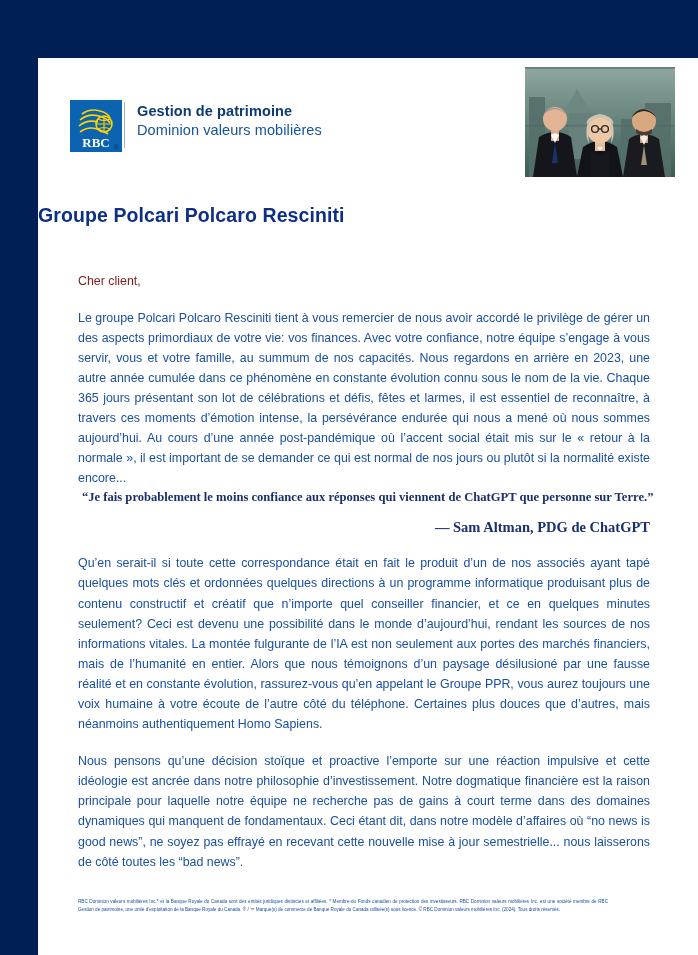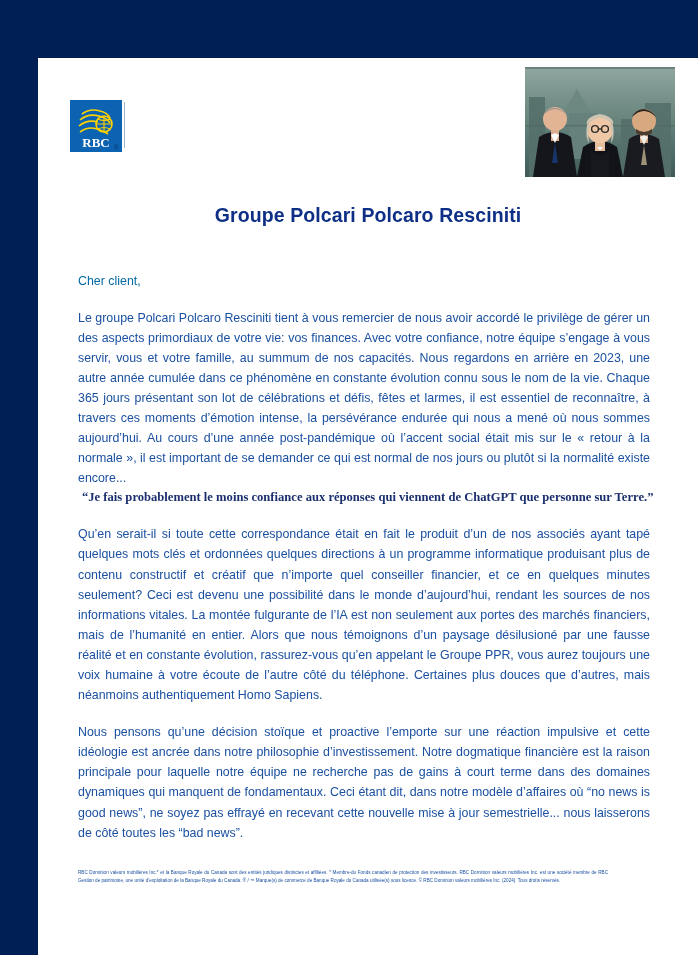--- a/index.html
+++ b/index.html
@@ -75,35 +75,35 @@
     right: 23px;
     top: 9px;
     width: 150px;
     height: 110px;
     overflow: hidden;
     background: #3d5a6c;
   }
   .team-photo svg { display: block; }
   
   .doc-title {
-    text-align: center;
+    text-align: left;
     font-size: 19.5px;
     font-weight: bold;
     color: #0e2f86;
     letter-spacing: .1px;
     margin: 16px 0 0 0;
   }
   
   .content {
     padding: 0 32px 0 40px;
   }
   .salutation {
     margin-top: 45px;
     font-size: 12.4px;
-    color: #0369a1;
+    color: #7f1d1d;
     line-height: 1.5;
   }
   p.para {
     font-size: 12.4px;
     color: #1b50a0;
     line-height: 1.62;
     text-align: justify;
     margin: 17px 16px 0 0;
   }
   
@@ -154,20 +154,24 @@
             <path d="M9 26 Q17 19 28 22"></path>
           </g>
           <circle cx="34" cy="24" r="8" fill="none" stroke="#ffd200" stroke-width="1.6"></circle>
           <path d="M26 24 H42 M34 16 V32 M28 19 Q34 22 40 19 M28 29 Q34 26 40 29" fill="none" stroke="#ffd200" stroke-width="1.1"></path>
           <path d="M10 32 Q18 26 27 29 Q34 31 38 34" fill="none" stroke="#ffd200" stroke-width="1.6"></path>
           <text x="26" y="47" text-anchor="middle" font-family="Liberation Serif, serif" font-size="13" font-weight="bold" fill="#ffffff">RBC</text>
         </svg>
         <span class="rbc-reg">®</span>
       </div>
       <div class="logo-divider"></div>
+      <div class="logo-words">
+        <div class="logo-line1">Gestion de patrimoine</div>
+        <div class="logo-line2">Dominion valeurs mobilières</div>
+      </div>
     </div>
 
     <div class="team-photo">
       <svg width="150" height="110" viewBox="0 0 150 110" aria-hidden="true">
         <defs>
           <linearGradient id="sky" x1="0" y1="0" x2="0" y2="1">
             <stop offset="0%" stop-color="#8fa7a0"></stop>
             <stop offset="60%" stop-color="#5d7b74"></stop>
             <stop offset="100%" stop-color="#3f5a55"></stop>
           </linearGradient>
@@ -226,20 +230,21 @@
   <h1 class="doc-title">Groupe Polcari Polcaro Resciniti</h1>
 
   <div class="content">
 
     <div class="salutation">Cher client,</div>
 
     <p class="para">Le groupe Polcari Polcaro Resciniti tient à vous remercier de nous avoir accordé le privilège de gérer un des aspects primordiaux de votre vie: vos finances. Avec votre confiance, notre équipe s’engage à vous servir, vous et votre famille, au summum de nos capacités. Nous regardons en arrière en 2023, une autre année cumulée dans ce phénomène en constante évolution connu sous le nom de la vie. Chaque 365 jours présentant son lot de célébrations et défis, fêtes et larmes, il est essentiel de reconnaître, à travers ces moments d’émotion intense, la persévérance endurée qui nous a mené où nous sommes aujourd’hui. Au cours d’une année post-pandémique où l’accent social était mis sur le « retour à la normale », il est important de se demander ce qui est normal de nos jours ou plutôt si la normalité existe encore...</p>
 
     <div class="quote-wrap">
       <div class="quote-text">“Je fais probablement le moins confiance aux réponses qui viennent de ChatGPT que personne sur Terre.”</div>
+      <div class="quote-author">— Sam Altman, PDG de ChatGPT</div>
     </div>
 
     <p class="para after-quote">Qu’en serait-il si toute cette correspondance était en fait le produit d’un de nos associés ayant tapé quelques mots clés et ordonnées quelques directions à un programme informatique produisant plus de contenu constructif et créatif que n’importe quel conseiller financier, et ce en quelques minutes seulement? Ceci est devenu une possibilité dans le monde d’aujourd’hui, rendant les sources de nos informations vitales. La montée fulgurante de l’IA est non seulement aux portes des marchés financiers, mais de l’humanité en entier. Alors que nous témoignons d’un paysage désilusioné par une fausse réalité et en constante évolution, rassurez-vous qu’en appelant le Groupe PPR, vous aurez toujours une voix humaine à votre écoute de l’autre côté du téléphone. Certaines plus douces que d’autres, mais néanmoins authentiquement Homo Sapiens.</p>
 
     <p class="para">Nous pensons qu’une décision stoïque et proactive l’emporte sur une réaction impulsive et cette idéologie est ancrée dans notre philosophie d’investissement. Notre dogmatique financière est la raison principale pour laquelle notre équipe ne recherche pas de gains à court terme dans des domaines dynamiques qui manquent de fondamentaux. Ceci étant dit, dans notre modèle d’affaires où “no news is good news”, ne soyez pas effrayé en recevant cette nouvelle mise à jour semestrielle... nous laisserons de côté toutes les “bad news”.</p>
 
     <p class="disclaimer">RBC Dominion valeurs mobilières Inc.* et la Banque Royale du Canada sont des entités juridiques distinctes et affiliées. * Membre-du Fonds canadien de protection des investisseurs. RBC Dominion valeurs mobilières Inc. est une société membre de RBC Gestion de patrimoine, une unité d’exploitation de la Banque Royale du Canada. ® / ™ Marque(s) de commerce de Banque Royale du Canada utilisée(s) sous licence. © RBC Dominion valeurs mobilières Inc. (2024). Tous droits réservés.</p>
   </div>
 </div>
 

